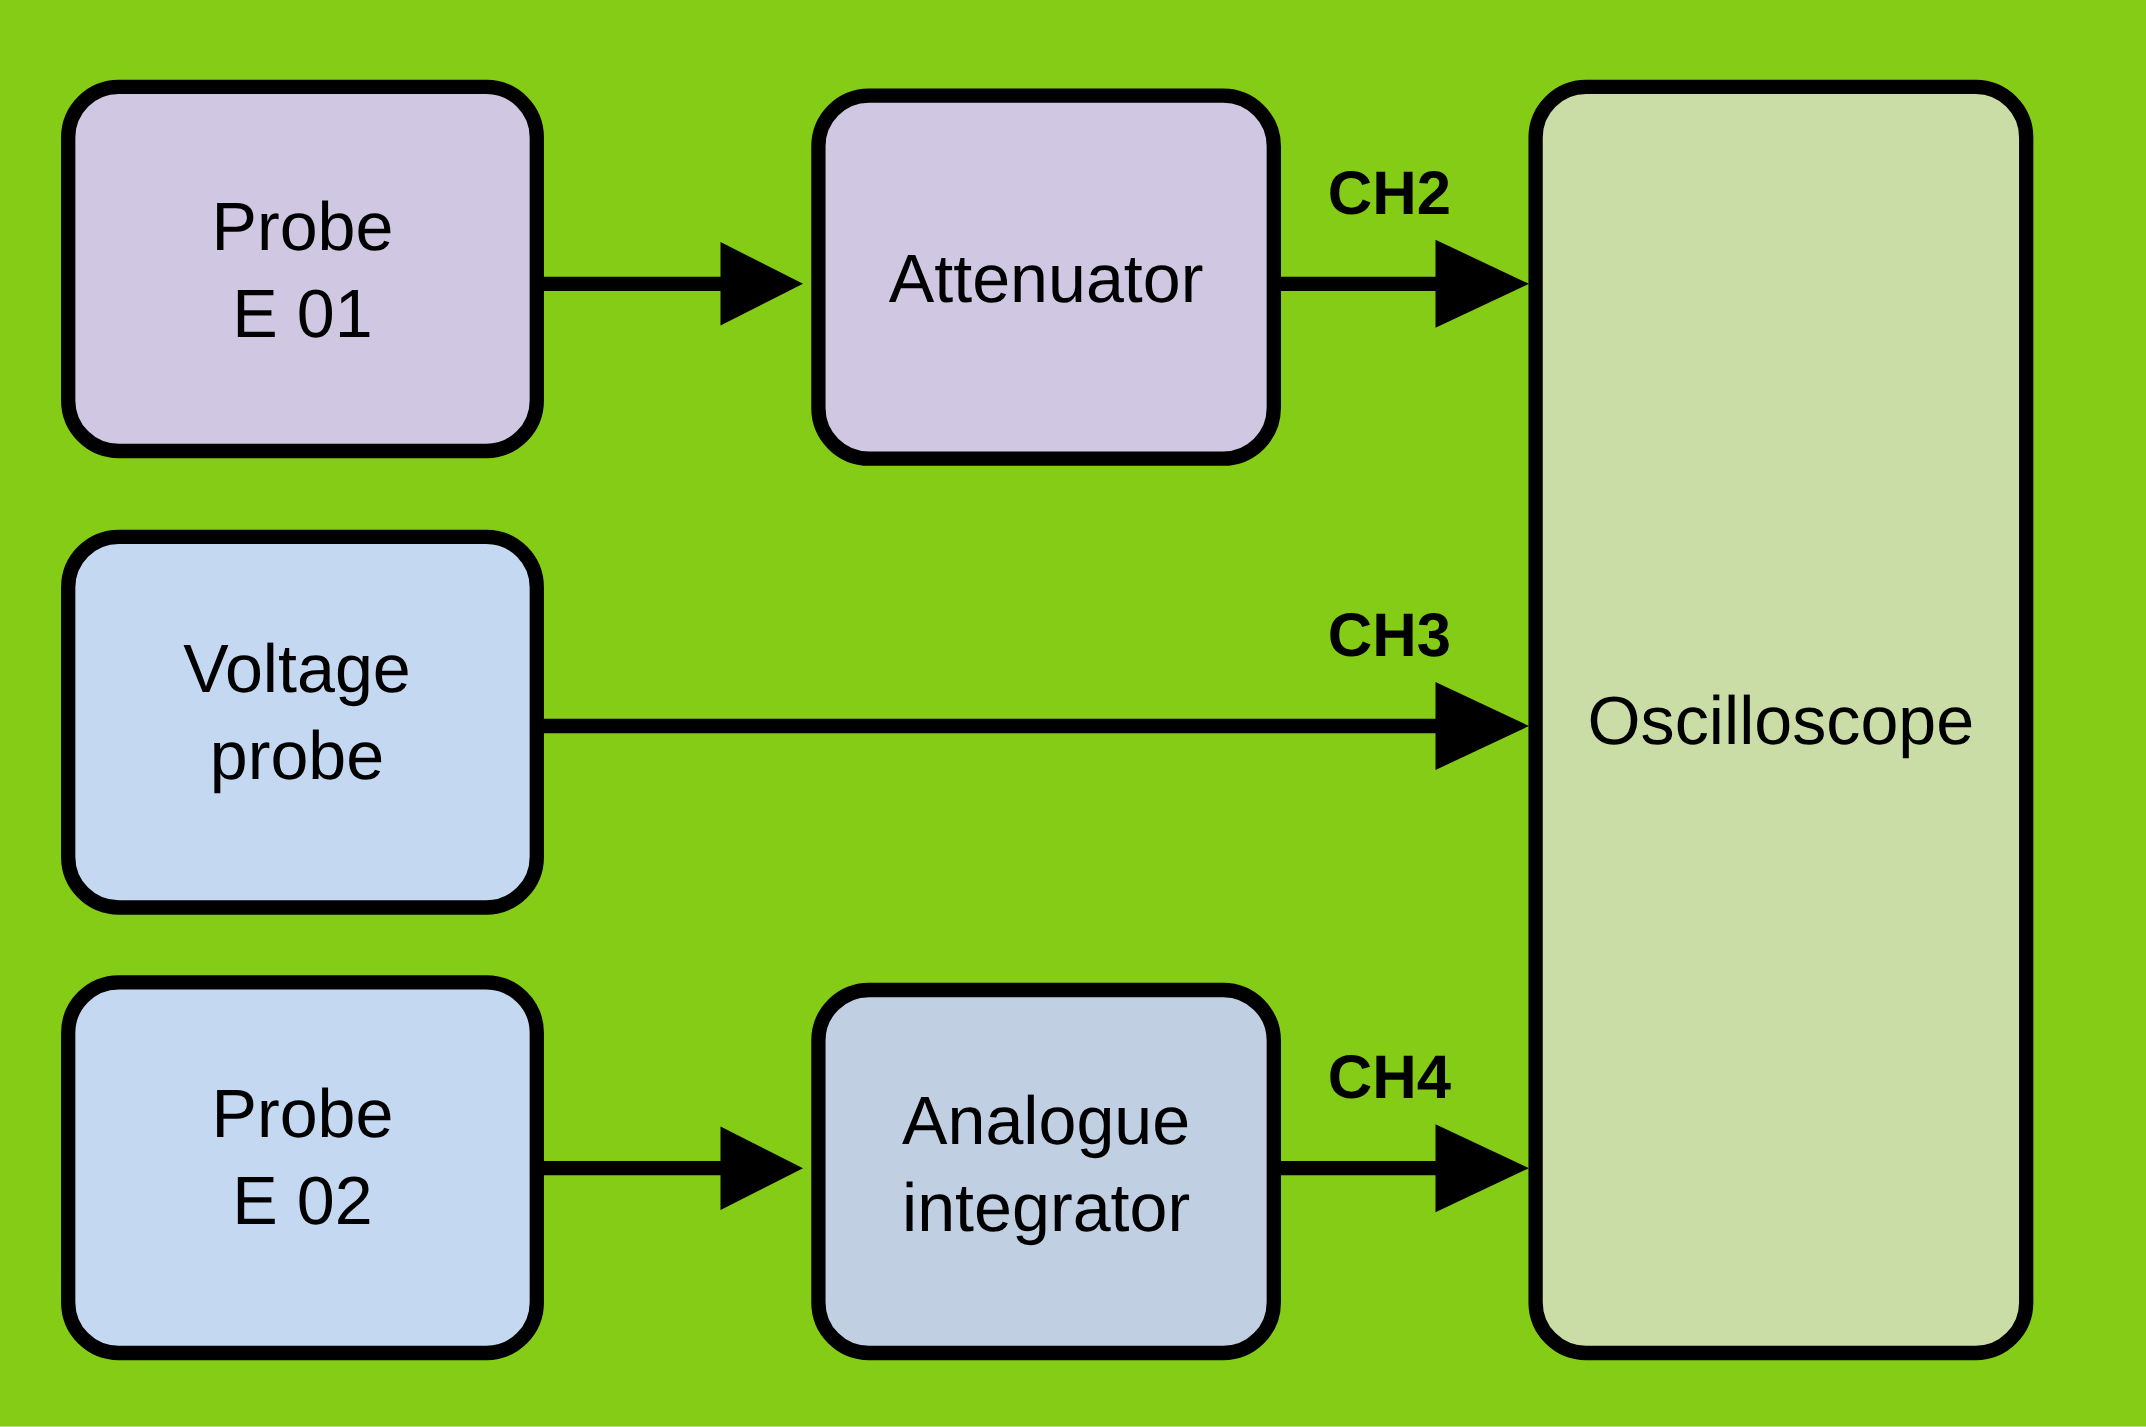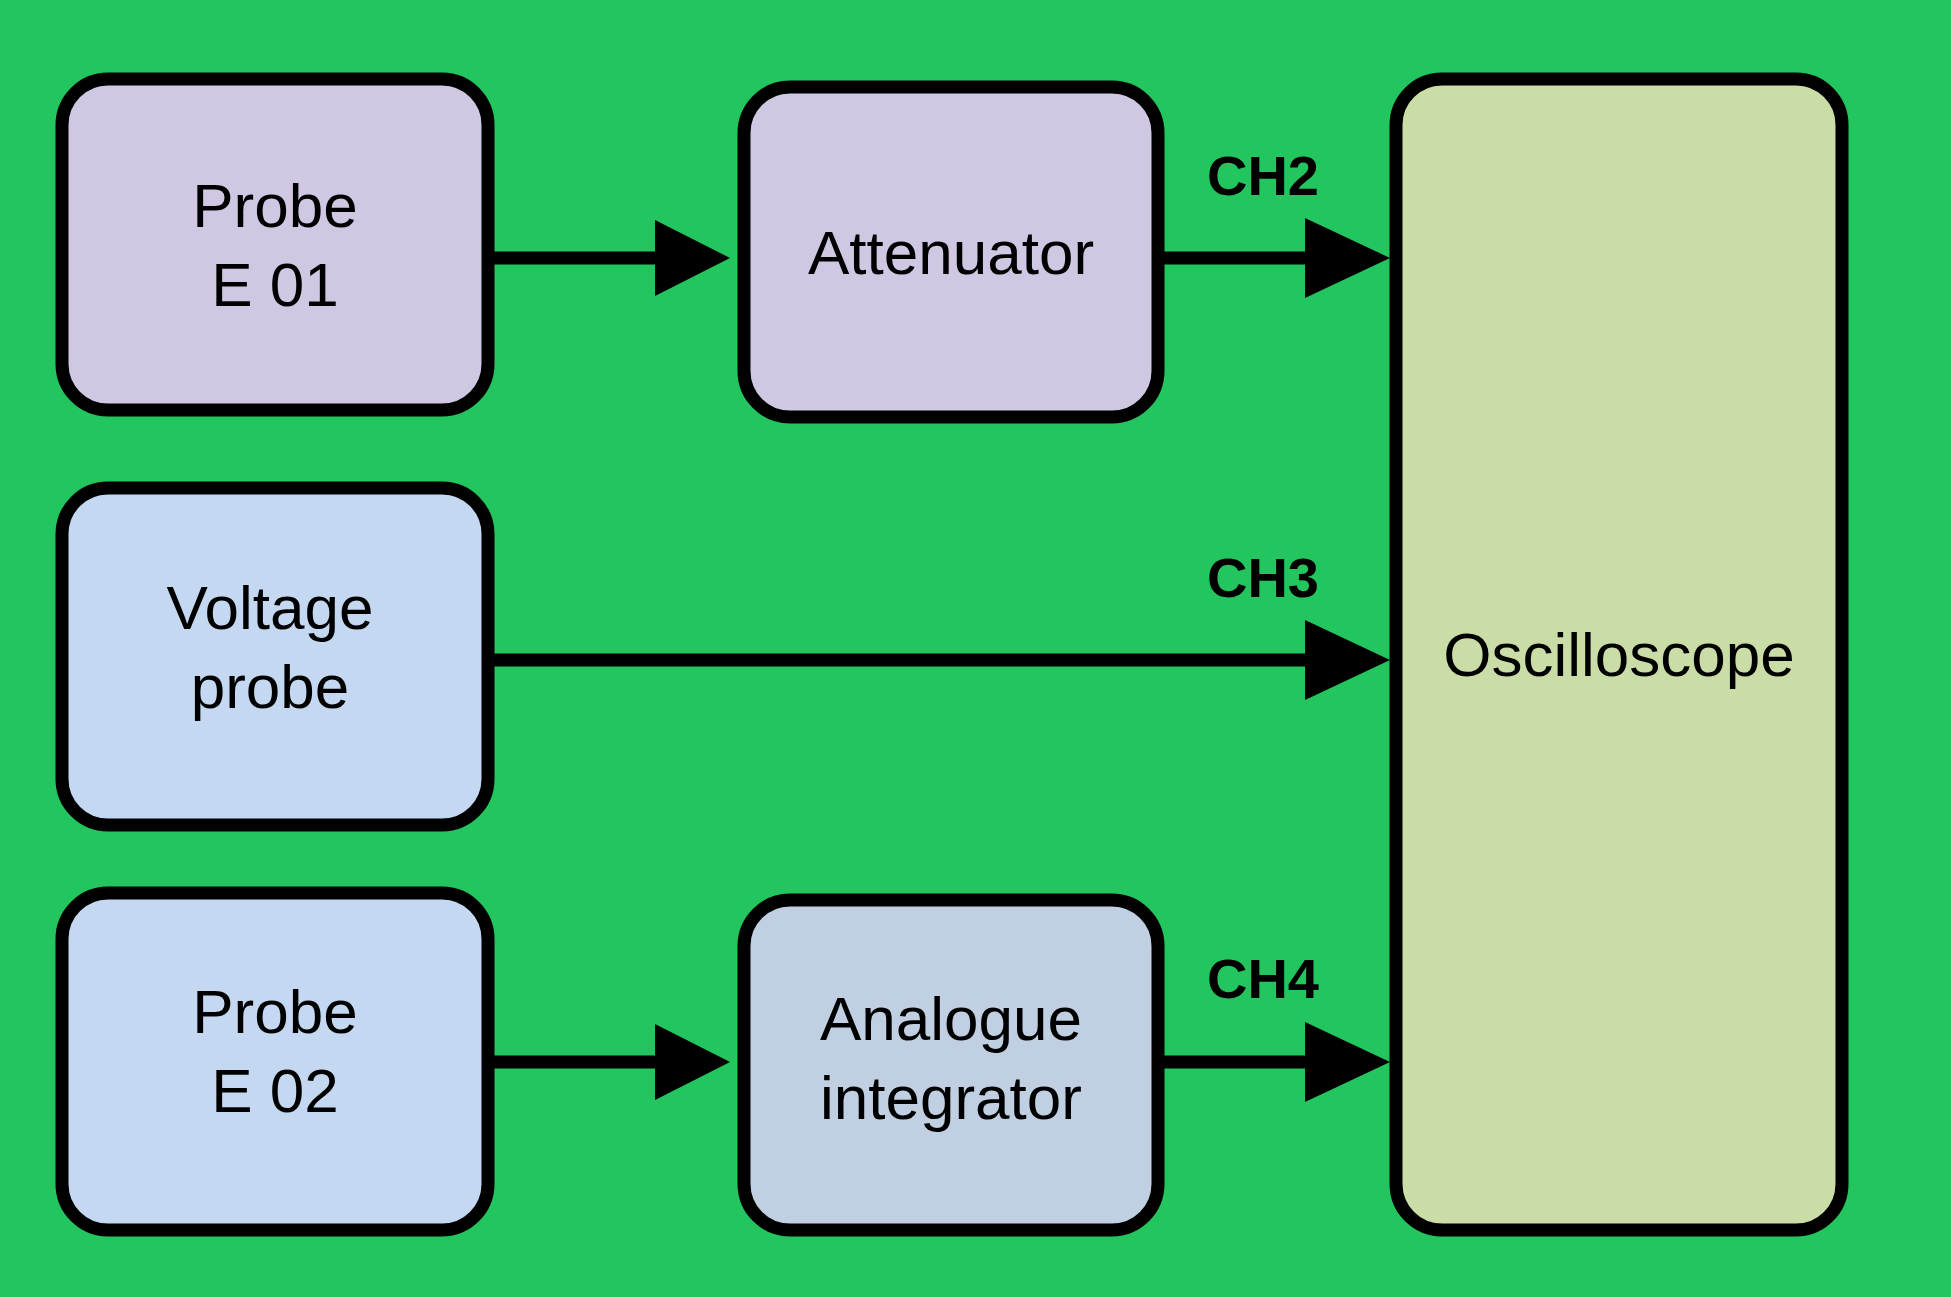--- a/index.html
+++ b/index.html
@@ -10,21 +10,21 @@
   body {
     width: 1951px;
     height: 1297px;
     font-family: "Liberation Sans", sans-serif;
     overflow: hidden;
   }
   #diagram-root {
     position: relative;
     width: 1951px;
     height: 1297px;
-    background: #22c55e;
+    background: #84cc16;
   }
   svg#block-diagram {
     display: block;
     width: 1951px;
     height: 1297px;
   }
   .node-rect {
     stroke: #000000;
     stroke-width: 13;
   }

